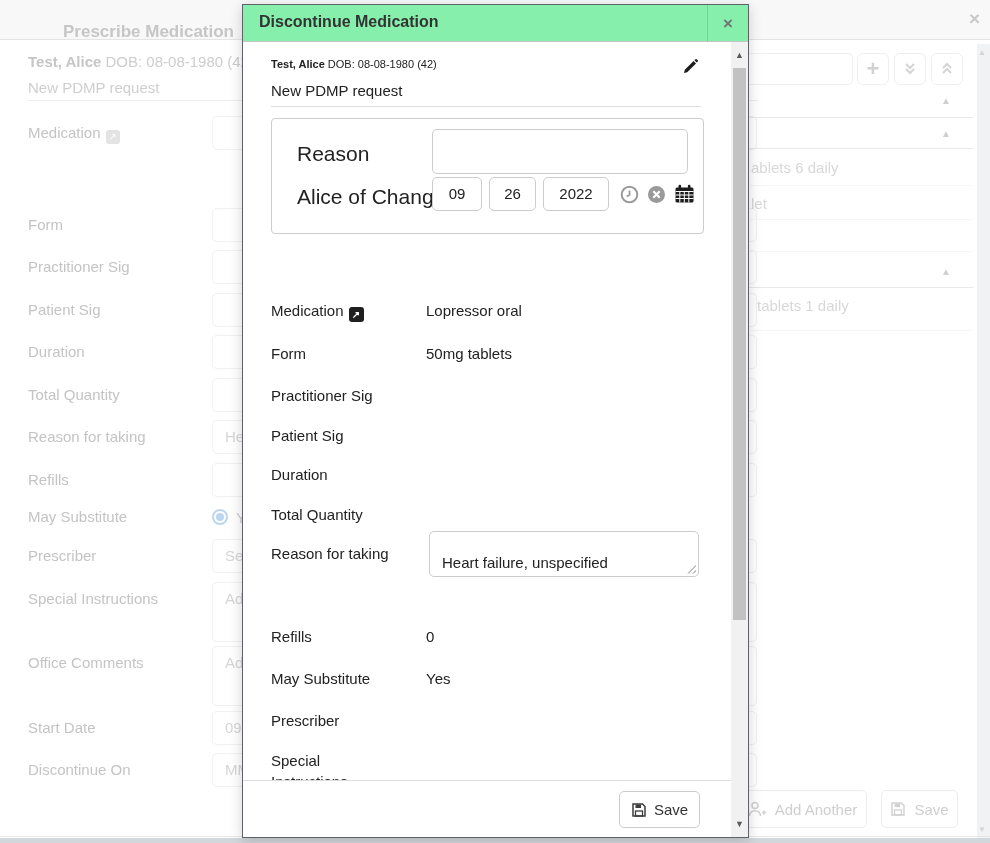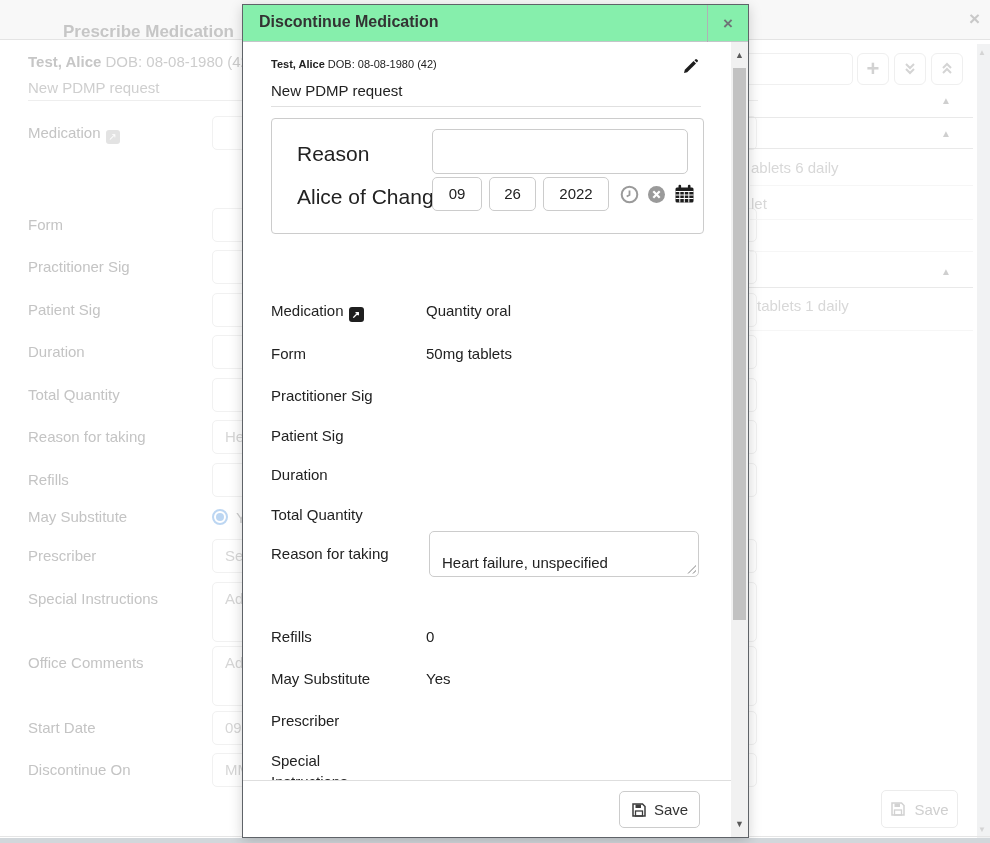--- a/index.html
+++ b/index.html
@@ -186,20 +186,29 @@
     <div class="bg-frag" style="left:751px; top:159px">ablets 6 daily</div>
     <div class="bg-faint" style="left:750px; top:185px; width:223px"></div>
     <div class="bg-frag" style="left:751px; top:195px">let</div>
     <div class="bg-faint" style="left:750px; top:219px; width:223px"></div>
     <div class="bg-faint" style="left:750px; top:251px; width:223px"></div>
     <div class="bg-tri" style="left:941px; top:266px">▲</div>
     <div class="bg-line" style="left:600px; top:287px; width:373px"></div>
     <div class="bg-frag" style="left:757px; top:297px">tablets 1 daily</div>
     <div class="bg-faint" style="left:750px; top:330px; width:223px"></div>
 
+    <div class="bg-botbtn" style="left:737px; width:130px">
+      <svg width="20" height="18" viewBox="0 0 20 18">
+        <circle cx="8" cy="5.5" r="3" fill="none" stroke="#d2d2d2" stroke-width="1.6"></circle>
+        <path d="M2.5 16c0-3.3 2.5-5.3 5.5-5.3s5.5 2 5.5 5.3" fill="none" stroke="#d2d2d2" stroke-width="1.6"></path>
+        <line x1="15" y1="12.5" x2="19" y2="12.5" stroke="#d2d2d2" stroke-width="1.6"></line>
+        <line x1="17" y1="10.5" x2="17" y2="14.5" stroke="#d2d2d2" stroke-width="1.6"></line>
+      </svg>
+      <span>Add Another</span>
+    </div>
     <div class="bg-botbtn" style="left:881px; width:77px">
       <svg width="16" height="16" viewBox="0 0 16 16">
         <path d="M2 2 h9.5 L14 4.5 V14 H2 Z" fill="none" stroke="#d2d2d2" stroke-width="1.5"></path>
         <rect x="4.5" y="2.5" width="5.5" height="3.5" fill="#d2d2d2"></rect>
         <rect x="4.5" y="9" width="7" height="5" fill="none" stroke="#d2d2d2" stroke-width="1.3"></rect>
       </svg>
       <span>Save</span>
     </div>
 
     <div class="bg-scroll">
@@ -264,21 +273,21 @@
                 <line x1="1.5" y1="14.5" x2="19.5" y2="14.5"></line>
             </g>
           </svg>
         </div>
       </div>
 
       <div class="m-row" style="top:258px">
         <div class="m-label">
           <span>Medication</span><span class="linksq">↗</span>
         </div>
-        <div class="m-value">Quantity oral</div>
+        <div class="m-value">Lopressor oral</div>
       </div>
 
       <div class="m-row" style="top:301px">
         <div class="m-label">Form</div>
         <div class="m-value">50mg tablets</div>
       </div>
 
       <div class="m-row" style="top:343px">
         <div class="m-label">Practitioner Sig</div>
         <div class="m-value"></div>

